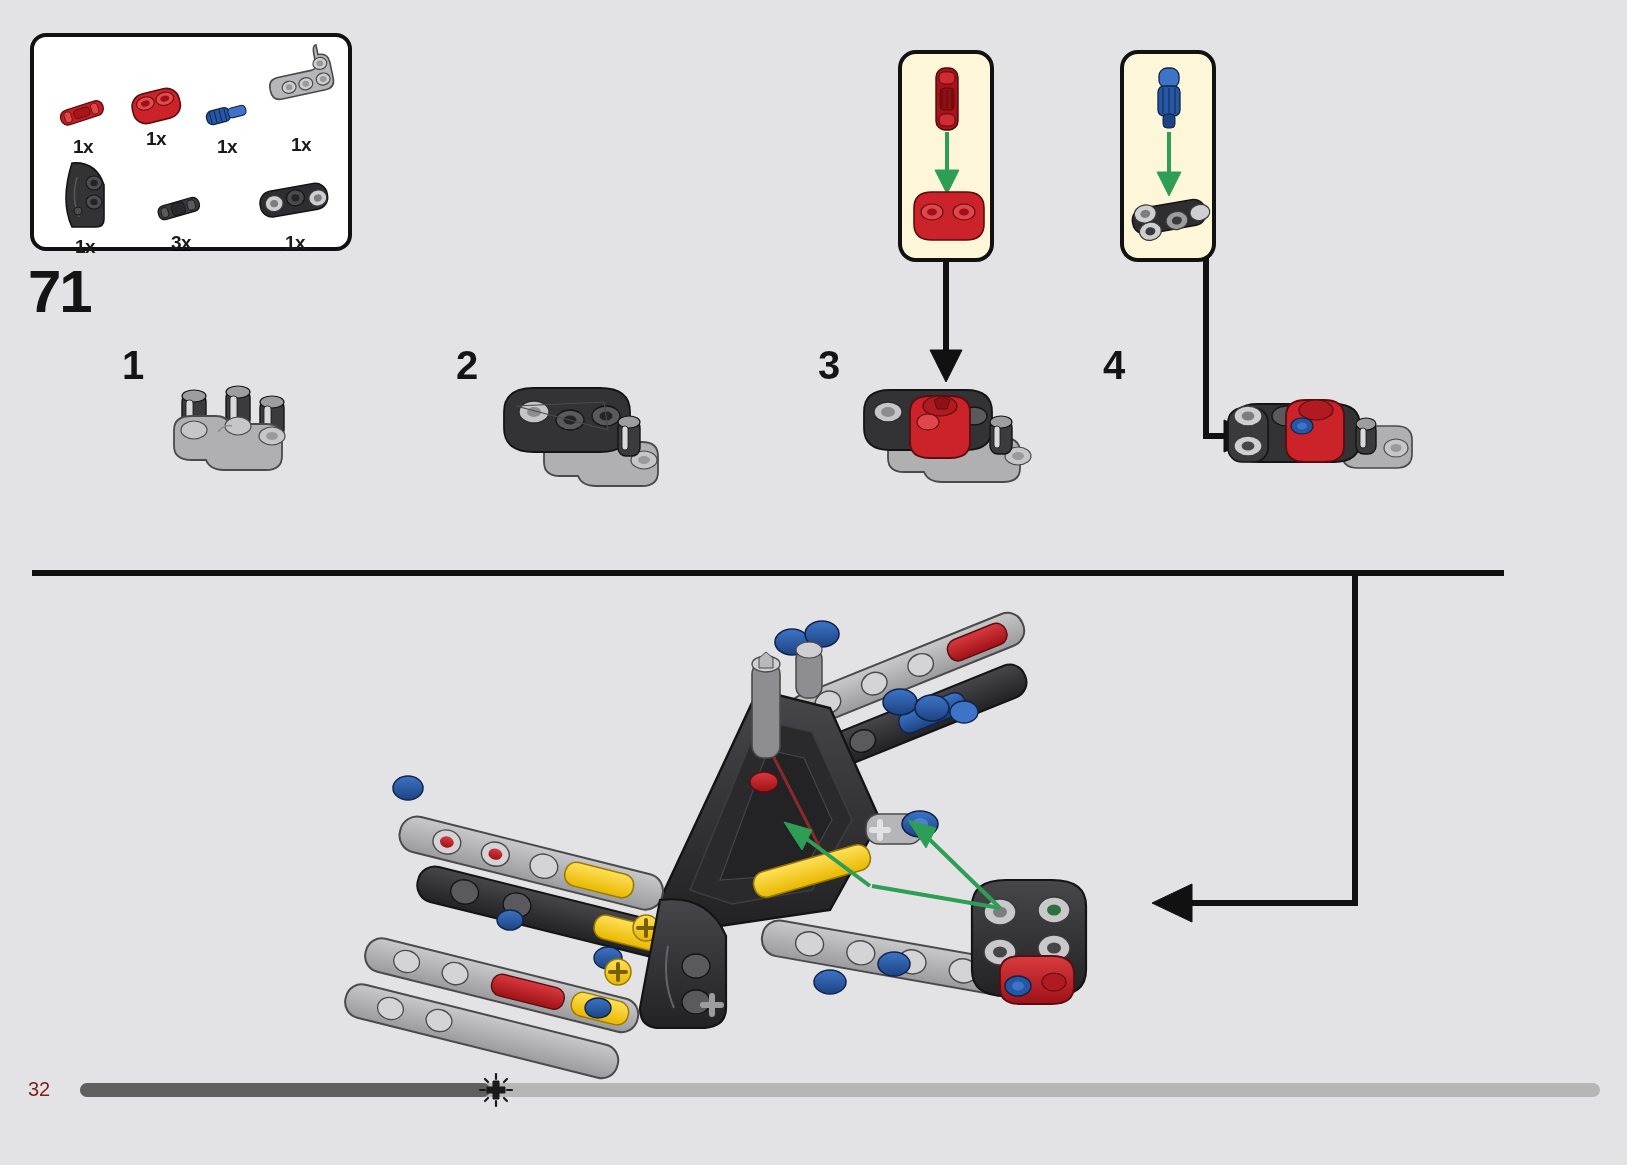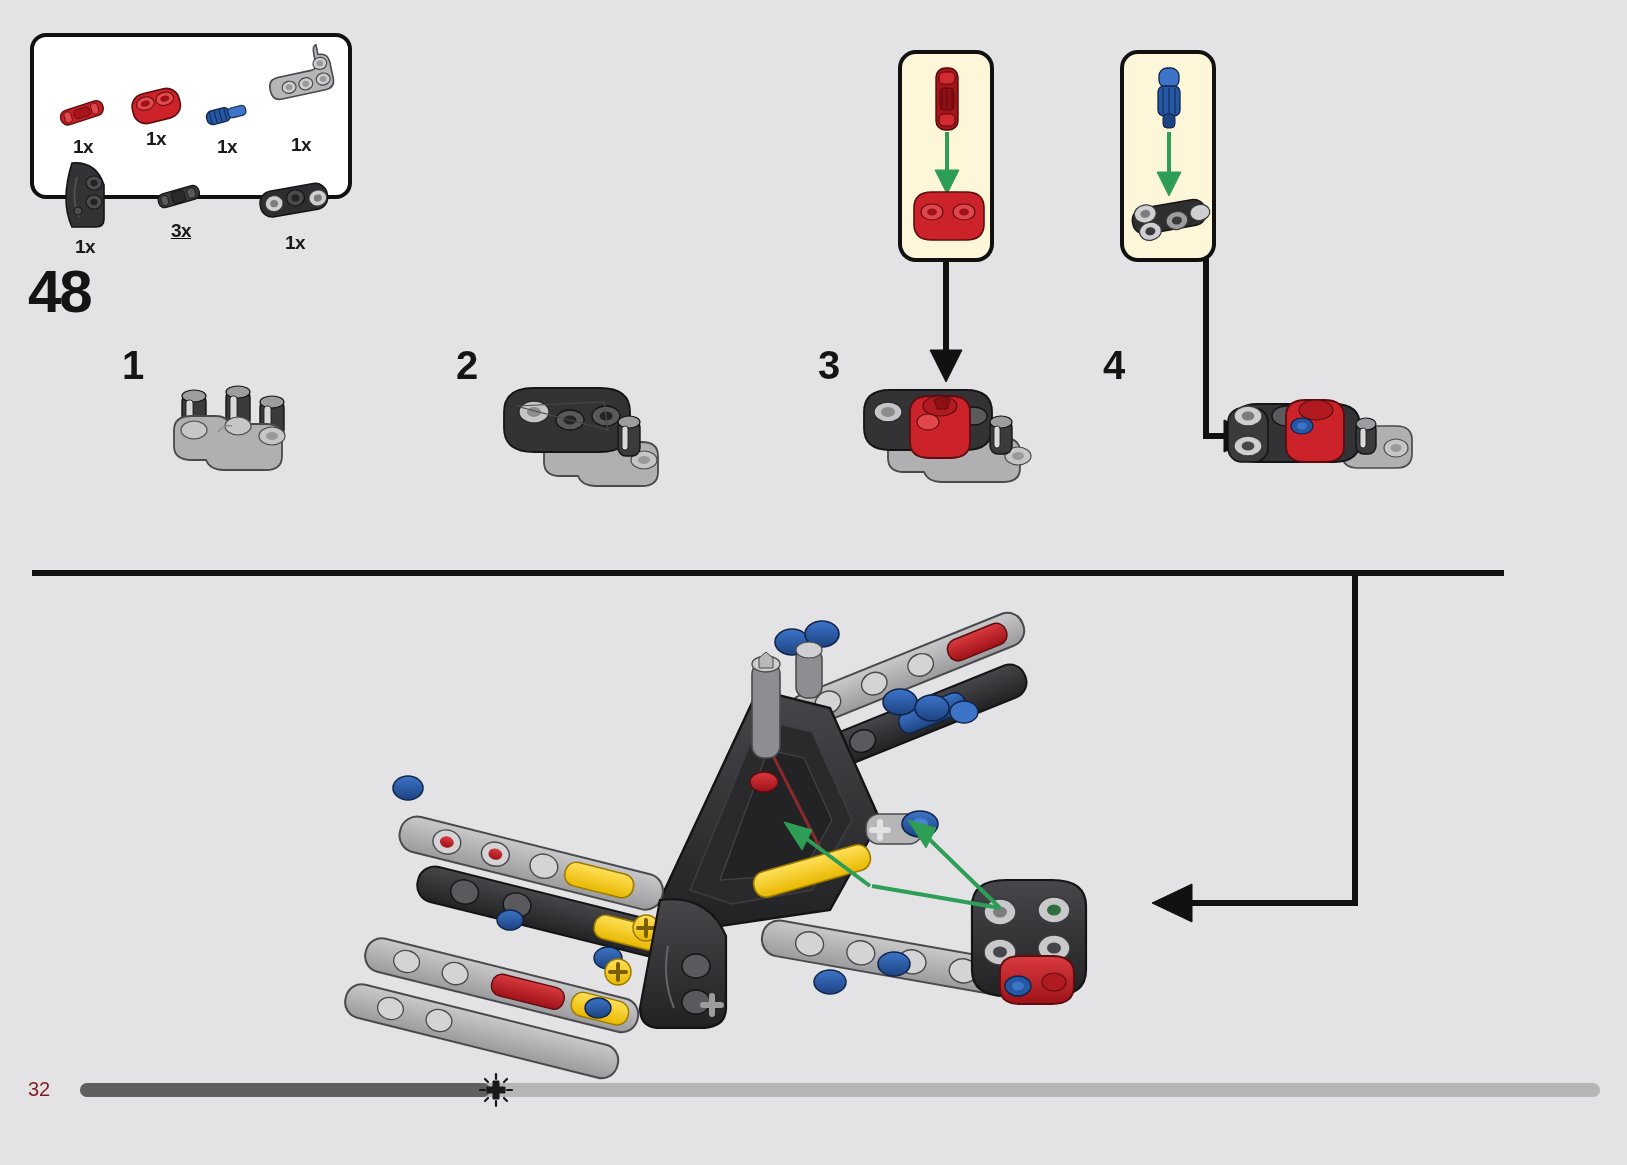--- a/index.html
+++ b/index.html
@@ -6,21 +6,21 @@
   body{
     width:1627px;height:1165px;
     background:#e3e3e5;
     font-family:"Liberation Sans", sans-serif;
     position:relative;overflow:hidden;
   }
   .abs{position:absolute;}
 
   
   #parts-box{
-    left:30px;top:33px;width:322px;height:166px;
+    left:30px;top:33px;width:322px;height:218px;
     background:#ffffff;border:4px solid #111;border-radius:16px;
     box-sizing:border-box;
   }
   .part-cell{position:absolute;text-align:center;}
   .part-cell .qty{
     font-size:19px;font-weight:700;color:#1a1a1a;letter-spacing:-0.5px;
     margin-top:2px;line-height:1;
   }
   .part-art{position:relative;height:52px;}
 
@@ -150,21 +150,21 @@
         <ellipse cx="48" cy="45" rx="8" ry="7" fill="#4d4d50" stroke="#1a1a1c" stroke-width="1.2"></ellipse>
         <ellipse cx="48" cy="26" rx="3.6" ry="3.2" fill="#232325"></ellipse>
         <ellipse cx="48" cy="45" rx="3.6" ry="3.2" fill="#232325"></ellipse>
         <path d="M31 20 q-6 22 2 40" fill="none" stroke="#555558" stroke-width="1.6"></path>
         <circle cx="32" cy="54" r="4" fill="#4d4d50" stroke="#1a1a1c" stroke-width="1"></circle>
       </svg>
     </div>
     <div class="qty">1x</div>
   </div>
 
-  <div class="part-cell" style="left:110px;top:130px;width:74px;text-decoration:underline;">
+  <div class="part-cell" style="left:110px;top:142px;width:74px;text-decoration:underline;">
     <div class="part-art">
       <svg width="74" height="52" viewBox="0 0 74 52">
         <g transform="rotate(-16 37 30)">
           <rect x="14" y="22" width="42" height="14" rx="6" fill="#3a3a3c" stroke="#141416" stroke-width="1.3"></rect>
           <rect x="17" y="24" width="7" height="10" rx="3" fill="#5a5a5d" stroke="#141416" stroke-width="0.8"></rect>
           <rect x="44" y="24" width="8" height="10" rx="3" fill="#5a5a5d" stroke="#141416" stroke-width="0.8"></rect>
           <rect x="28" y="23" width="13" height="12" rx="3" fill="#2a2a2c" stroke="#141416" stroke-width="0.8"></rect>
         </g>
       </svg>
     </div>
@@ -182,21 +182,21 @@
           <ellipse cx="22" cy="29" rx="4" ry="3.6" fill="#7d7d80"></ellipse>
           <ellipse cx="44" cy="27" rx="4" ry="3.6" fill="#242426"></ellipse>
           <ellipse cx="66" cy="31" rx="4" ry="3.6" fill="#7d7d80"></ellipse>
         </g>
       </svg>
     </div>
     <div class="qty">1x</div>
   </div>
 </div>
 
-<div class="abs" id="step-number">48</div>
+<div class="abs" id="step-number">71</div>
 
 <div class="abs callout" style="left:898px;top:50px;width:96px;height:212px;">
   <svg width="88" height="204" viewBox="0 0 88 204" style="margin:0 auto;">
 
     <g transform="translate(34,14)">
       <rect x="0" y="0" width="22" height="62" rx="9" fill="#a8131a" stroke="#4d0a0d" stroke-width="1.4"></rect>
       <rect x="3" y="4" width="16" height="12" rx="5" fill="#cf2b31" stroke="#4d0a0d" stroke-width="0.9"></rect>
       <rect x="3" y="46" width="16" height="12" rx="5" fill="#cf2b31" stroke="#4d0a0d" stroke-width="0.9"></rect>
       <rect x="4" y="20" width="14" height="22" rx="4" fill="#8e0f14" stroke="#4d0a0d" stroke-width="0.8"></rect>
       <line x1="6" y1="22" x2="6" y2="40" stroke="#4d0a0d" stroke-width="0.7"></line>

